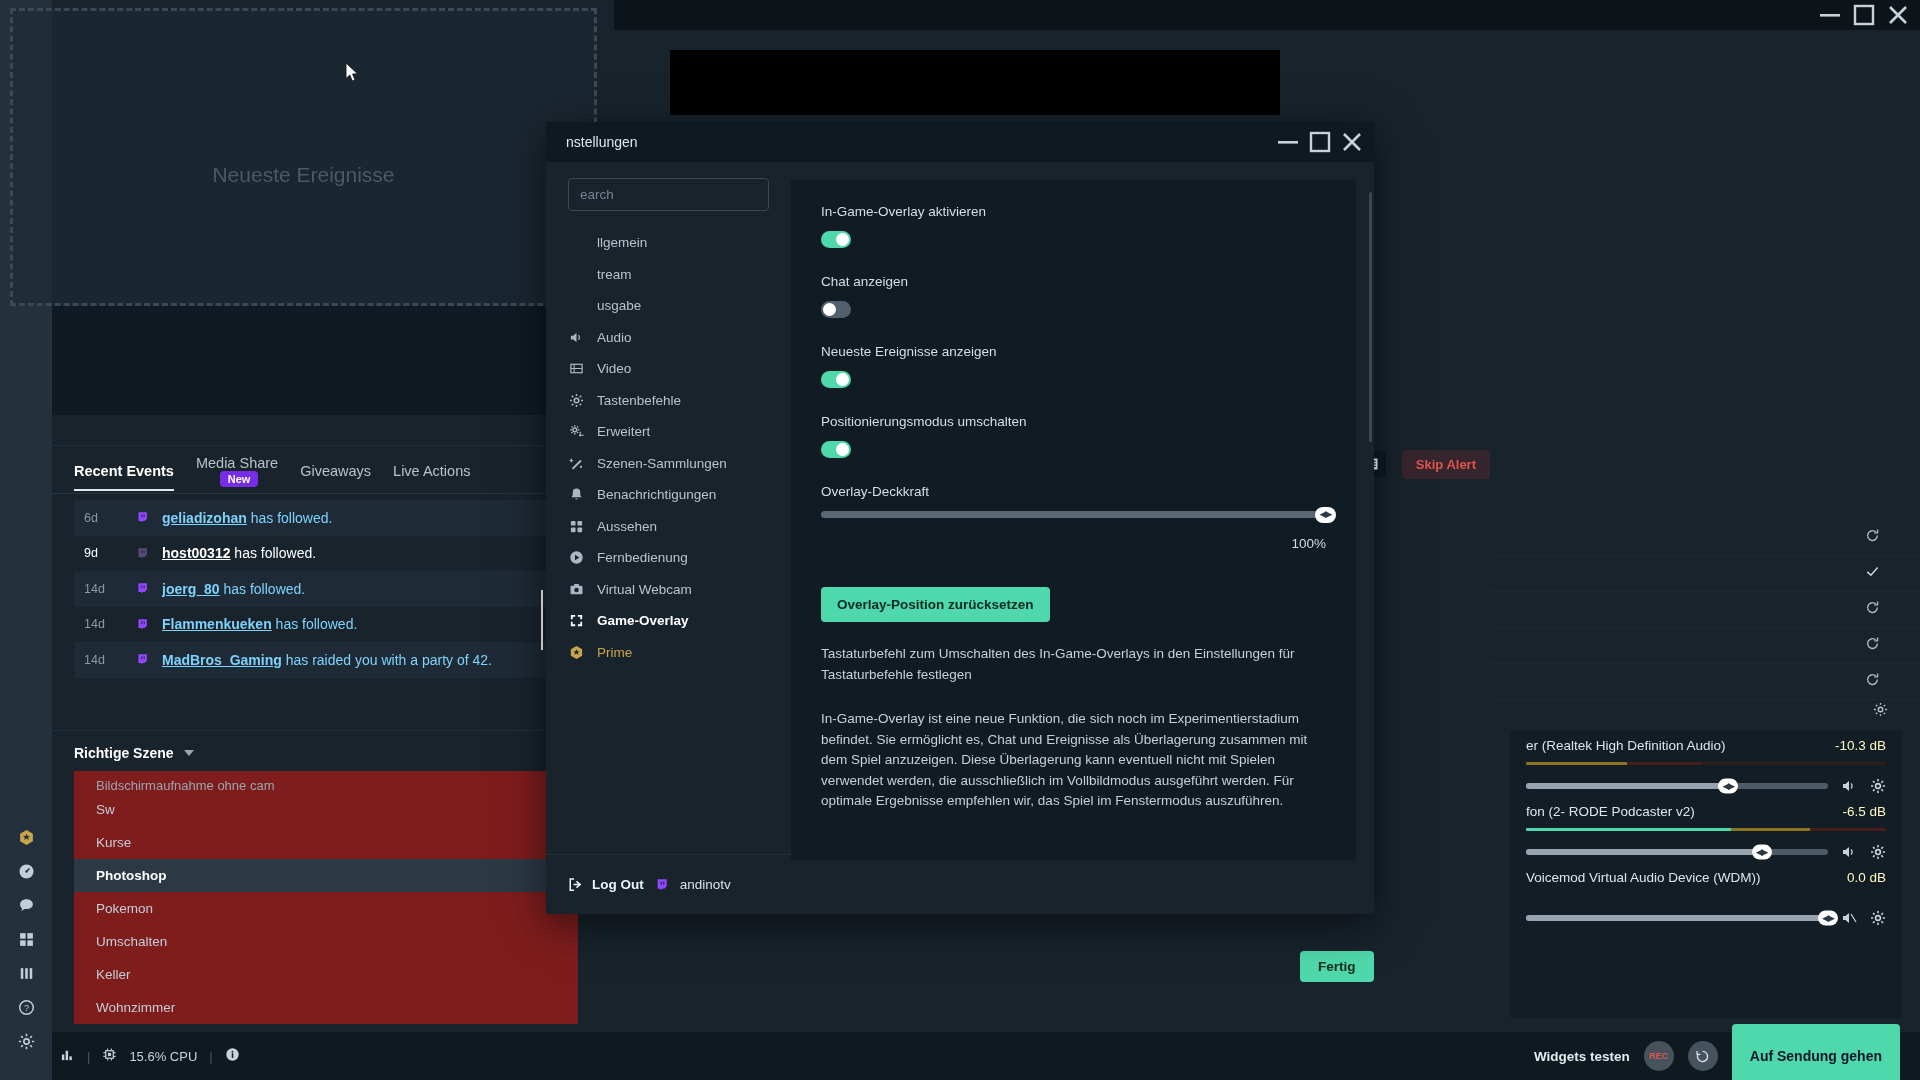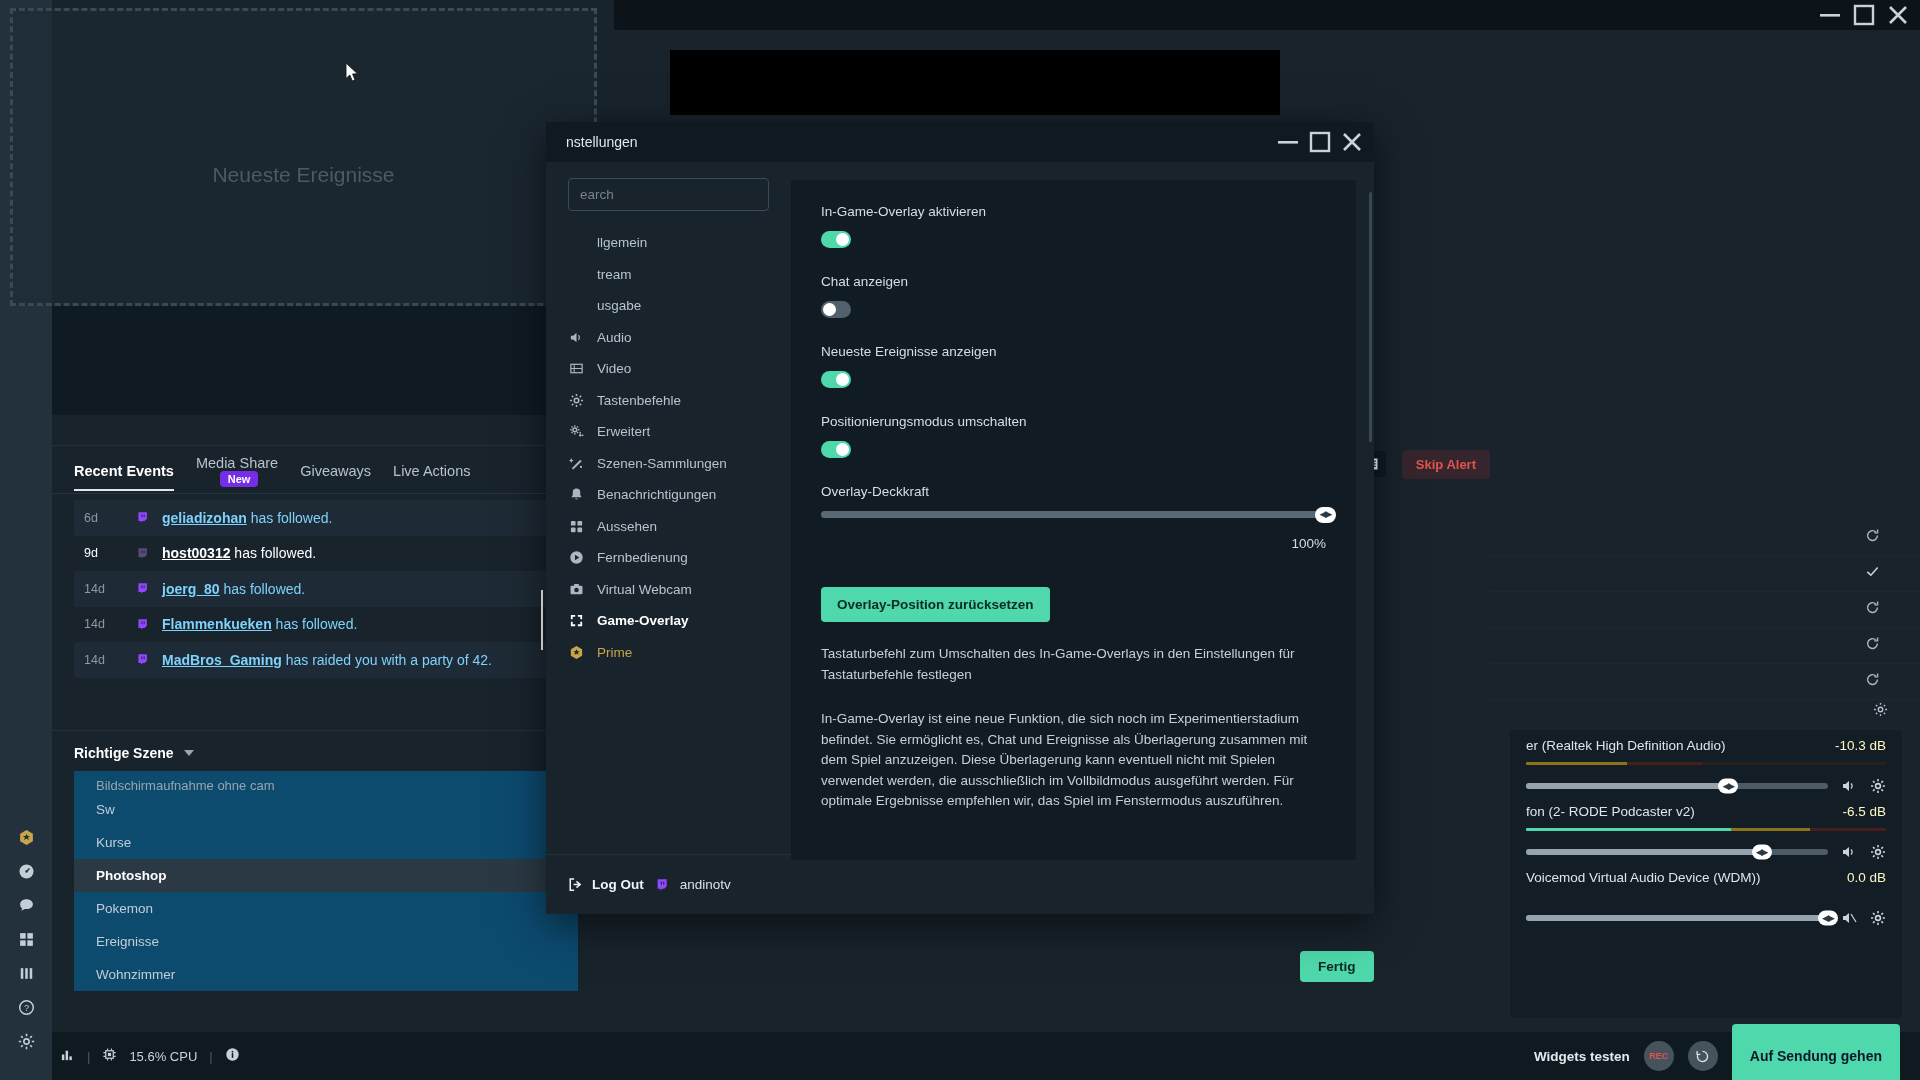--- a/index.html
+++ b/index.html
@@ -93,21 +93,21 @@
     background: #18232c; border-top: 1px solid #22303c;
   }
   .scene-head {
     display: flex; align-items: center; gap: 10px;
     padding: 14px 22px 10px 22px; font-size: 14px; font-weight: bold; color: #fff;
   }
   .caret { width: 0; height: 0; border-left: 5px solid transparent; border-right: 5px solid transparent; border-top: 6px solid #9aa7b3; }
   .scene-list { padding: 0 22px; position: relative; }
   .scene-item {
     height: 33px; display: flex; align-items: center; padding-left: 22px;
-    font-size: 13.5px; color: #c2cdd7; background: #0c4a6e;
+    font-size: 13.5px; color: #c2cdd7; background: #7f1d1d;
   }
   .scene-item.cut { color: #98a5b0; overflow: hidden; }
   .scene-item.selected { background: #2b3945; color: #fff; font-weight: bold; }
 
   
   .center-area {
     position: absolute; left: 600px; top: 30px; right: 430px; bottom: 48px;
     background: #18232c;
   }
   .mini-preview {
@@ -396,21 +396,22 @@
         <div class="scene-head">
           <span>Richtige Szene</span>
           <span class="caret"></span>
         </div>
         <div class="scene-list" id="scene-rows">
             <div class="scene-item cut" style="height: 22px; align-items: flex-end; font-size: 13px;">Bildschirmaufnahme ohne cam</div>
             <div class="scene-item">Sw</div>
             <div class="scene-item">Kurse</div>
             <div class="scene-item selected">Photoshop</div>
             <div class="scene-item">Pokemon</div>
-            <div class="scene-item">Ereignisse</div>
+            <div class="scene-item">Umschalten</div>
+            <div class="scene-item">Keller</div>
             <div class="scene-item">Wohnzimmer</div>
           </div>
       </div>
     </div>
 
     <div class="center-area">
       <div class="mini-preview"></div>
       <div class="toolbar-row">
         <div class="tb-ico">
           <svg viewBox="0 0 16 16">

